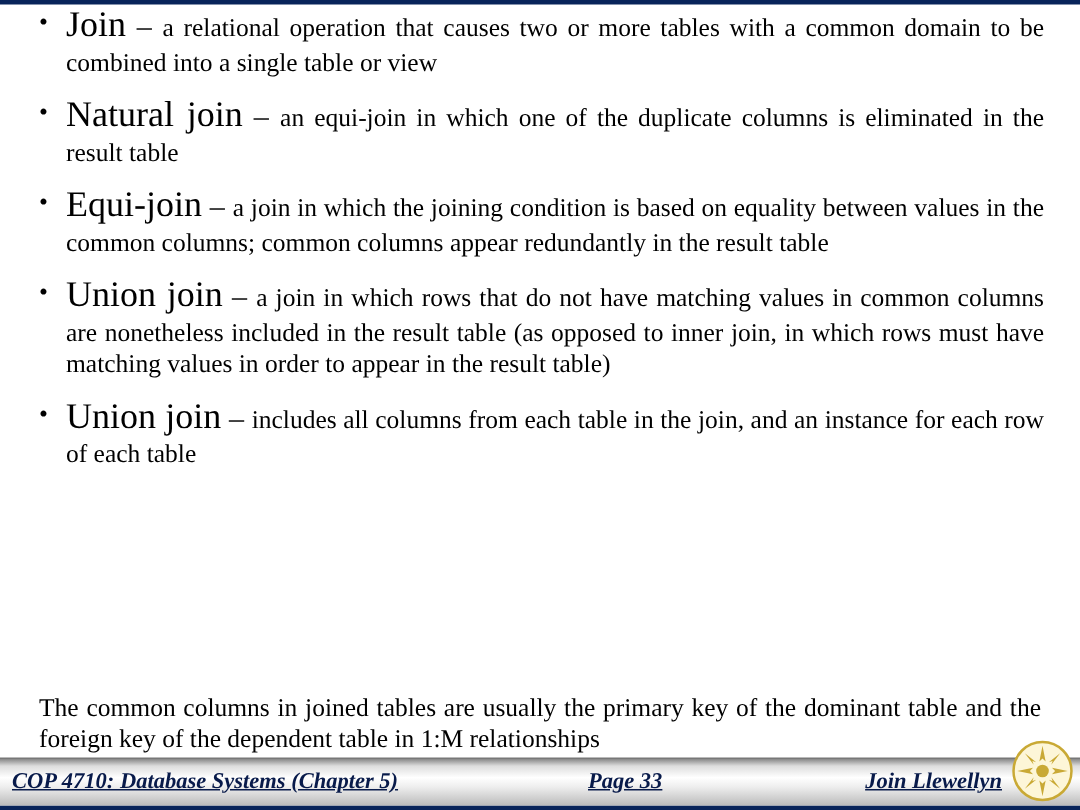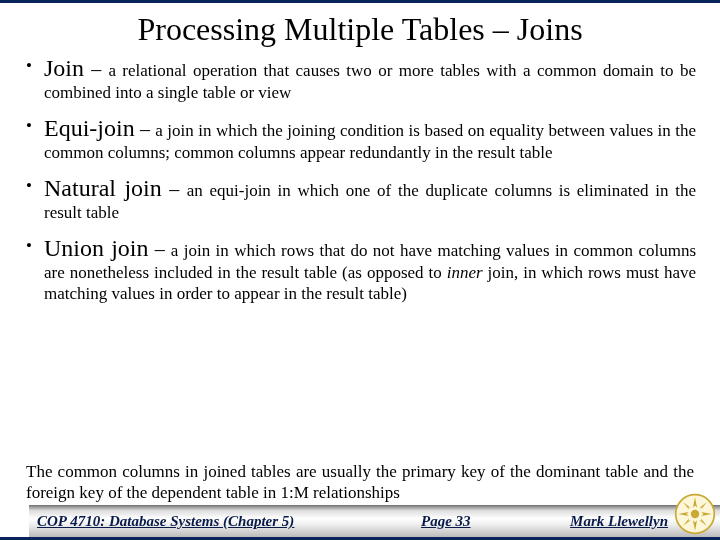--- a/index.html
+++ b/index.html
@@ -35,75 +35,76 @@
     font-size: 17px;
   }
   .term { font-size: 24px; margin-top: 12px; }
   .dash { font-size: 20px; }
   .note {
     padding: 4px 26px 2px 26px;
     font-size: 17px;
     line-height: 1.2;
     text-align: justify;
   }
-  .italic { font-style: italic; }
+  .italic { }
   .footer {
     height: 32px;
     background: linear-gradient(to bottom, #888 0%, #ddd 15%, #fff 40%, #eee 60%, #bbb 100%);
     border-top: 1px solid #777;
     display: flex;
     align-items: center;
     font-family: "Times New Roman", serif;
     font-style: italic;
     font-weight: bold;
     font-size: 15px;
     color: #081a4a;
     position: relative;
-    margin-left: 29px;
   }
   .footer .course { position: absolute; left: 8px; text-decoration: underline; }
   .footer .page { position: absolute; left: 392px; text-decoration: underline; }
   .footer .author { position: absolute; right: 52px; text-decoration: underline; }
   .logo {
     position: absolute;
     right: 4px;
     bottom: 2px;
     width: 42px; height: 42px;
   }
   .logo svg { width: 42px; height: 42px; }
 </style>
 </head>
 <body>
 
 <div class="slide">
-  <div class="title">Processing Multiple Tables – Joins</div>
 
   <div class="content">
     <ul>
       <li>
         <span class="term">Join</span><span class="dash"> – </span><span>a relational operation that causes two or more tables with a common domain to be combined into a single table or view</span>
       </li>
       <li>
+        <span class="term">Natural join</span><span class="dash"> – </span><span>an equi-join in which one of the duplicate columns is eliminated in the result table</span>
+      </li>
+      <li>
         <span class="term">Equi-join</span><span class="dash"> – </span><span>a join in which the joining condition is based on equality between values in the common columns; common columns appear redundantly in the result table</span>
       </li>
       <li>
-        <span class="term">Natural join</span><span class="dash"> – </span><span>an equi-join in which one of the duplicate columns is eliminated in the result table</span>
+        <span class="term">Union join</span><span class="dash"> – </span><span>a join in which rows that do not have matching values in common columns are nonetheless included in the result table (as opposed to </span><span class="italic">inner</span><span> join, in which rows must have matching values in order to appear in the result table)</span>
       </li>
       <li>
-        <span class="term">Union join</span><span class="dash"> – </span><span>a join in which rows that do not have matching values in common columns are nonetheless included in the result table (as opposed to </span><span class="italic">inner</span><span> join, in which rows must have matching values in order to appear in the result table)</span>
+        <span class="term">Union join</span><span class="dash"> – </span><span>includes all columns from each table in the join, and an instance for each row of each table</span>
       </li>
     </ul>
   </div>
 
   <div class="note">The common columns in joined tables are usually the primary key of the dominant table and the foreign key of the dependent table in 1:M relationships</div>
 
   <div class="footer">
     <span class="course">COP 4710: Database Systems (Chapter 5)</span>
     <span class="page">Page 33</span>
-    <span class="author">Mark Llewellyn</span>
+    <span class="author">Join Llewellyn</span>
   </div>
 
   <div class="logo">
     <svg viewBox="0 0 100 100">
       <circle cx="50" cy="50" r="46" fill="#fdf6d8" stroke="#c9a935" stroke-width="4"></circle>
       <g fill="#c9a935">
         <circle cx="50" cy="50" r="10"></circle>
         <path d="M50 10 L55 35 L50 30 L45 35 Z"></path>
         <path d="M50 90 L55 65 L50 70 L45 65 Z"></path>
         <path d="M10 50 L35 55 L30 50 L35 45 Z"></path>

